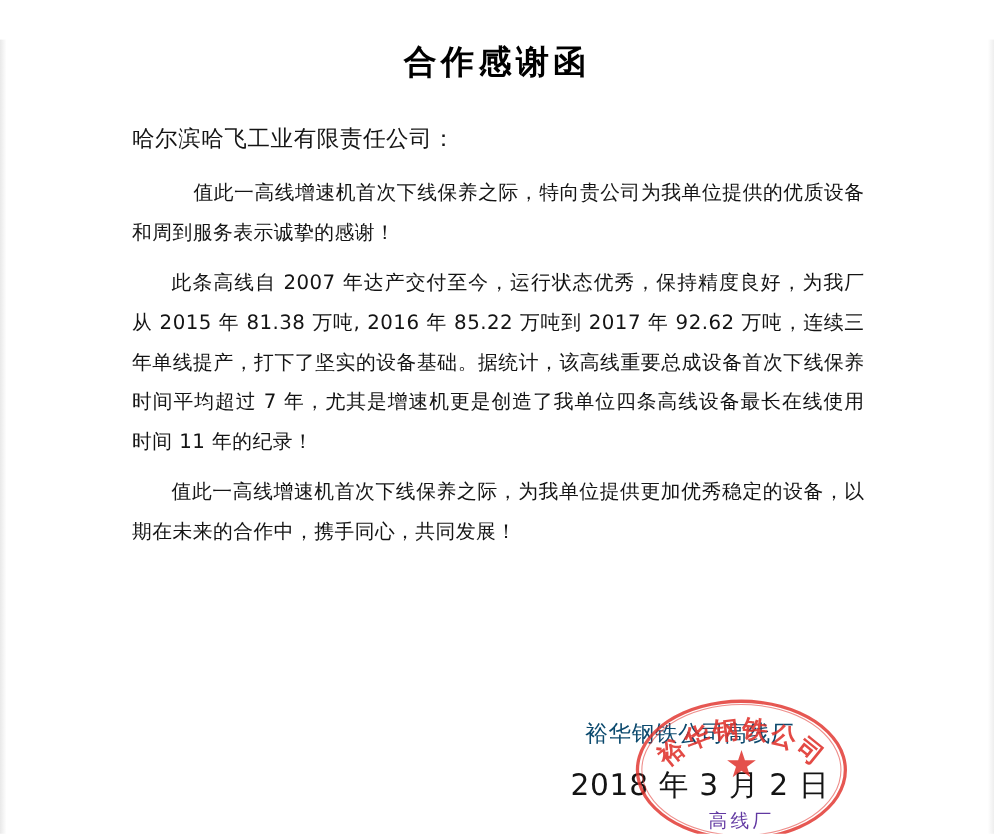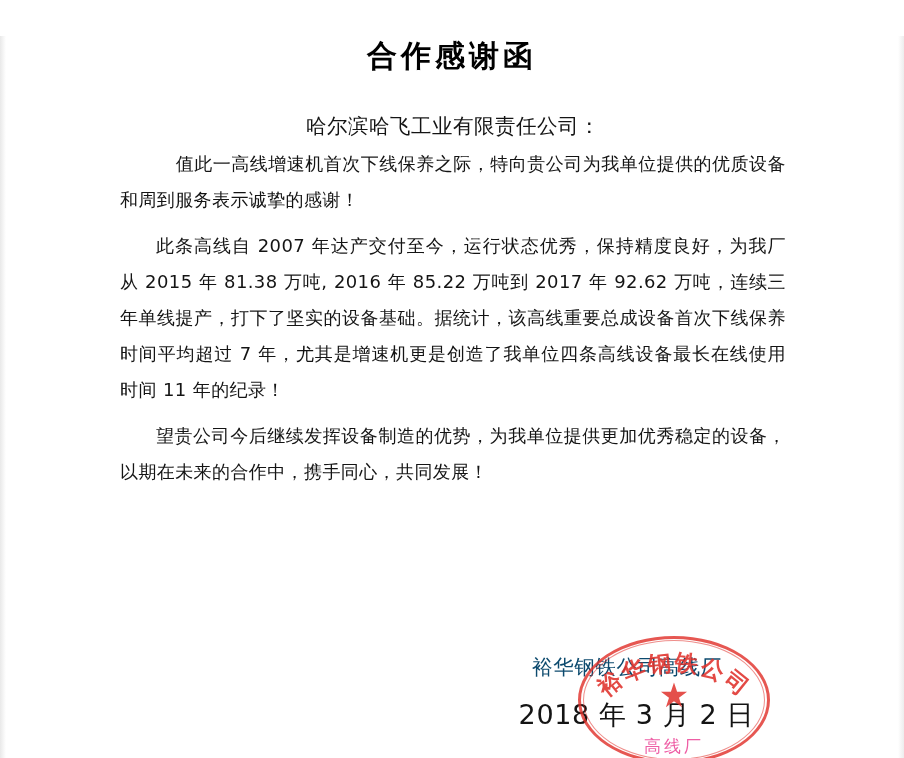--- a/index.html
+++ b/index.html
@@ -33,22 +33,22 @@
     margin-bottom: 30px;
     color: #000000;
   }
   .body-block {
     padding: 0 118px 0 120px;
   }
   .salutation {
     font-size: 20.5px;
     line-height: 1.9;
     letter-spacing: 0.5px;
+    margin-bottom: 12px;
     color: #141414;
-    text-align: center;
   }
   .para {
     font-size: 18px;
     line-height: 2.0;
     letter-spacing: 0.4px;
     text-indent: 2em;
     margin: 0 0 10px 0;
     text-align: justify;
     text-justify: inter-ideograph;
     color: #141414;
@@ -130,21 +130,21 @@
     font-family: "DejaVu Serif", "Liberation Serif", serif;
     font-weight: bold;
     font-size: 23px;
     letter-spacing: 2px;
   }
   .stamp-bottom-text {
     position: absolute;
     left: 50%;
     bottom: 6px;
     transform: translateX(-50%);
-    color: #ec4899;
+    color: #4c1d95;
     opacity: 0.88;
     font-family: "DejaVu Serif", "Liberation Serif", serif;
     font-size: 17px;
     letter-spacing: 3px;
     white-space: nowrap;
   }
   .scan-edge {
     position: absolute;
     left: 0;
     top: 0;
@@ -165,21 +165,21 @@
 
   <div class="scan-edge"></div>
   <div class="scan-edge right"></div>
 
   <div class="doc-title">合作感谢函</div>
 
   <div class="body-block">
     <div class="salutation">哈尔滨哈飞工业有限责任公司：</div>
     <p class="para first">值此一高线增速机首次下线保养之际，特向贵公司为我单位提供的优质设备和周到服务表示诚挚的感谢！</p>
     <p class="para">此条高线自 2007 年达产交付至今，运行状态优秀，保持精度良好，为我厂从 2015 年 81.38 万吨, 2016 年 85.22 万吨到 2017 年 92.62 万吨，连续三年单线提产，打下了坚实的设备基础。据统计，该高线重要总成设备首次下线保养时间平均超过 7 年，尤其是增速机更是创造了我单位四条高线设备最长在线使用时间 11 年的纪录！</p>
-    <p class="para">望贵公司今后继续发挥设备制造的优势，为我单位提供更加优秀稳定的设备，以期在未来的合作中，携手同心，共同发展！</p>
+    <p class="para">值此一高线增速机首次下线保养之际，为我单位提供更加优秀稳定的设备，以期在未来的合作中，携手同心，共同发展！</p>
   </div>
 
   <div class="signature-area">
     <div class="sig-line">裕华钢铁公司高线厂</div>
     <div class="sig-date">2018 年 3 月 2 日</div>
   </div>
 
   <div class="stamp">
     <div class="stamp-ellipse"></div>
     <div class="stamp-ellipse inner"></div>

